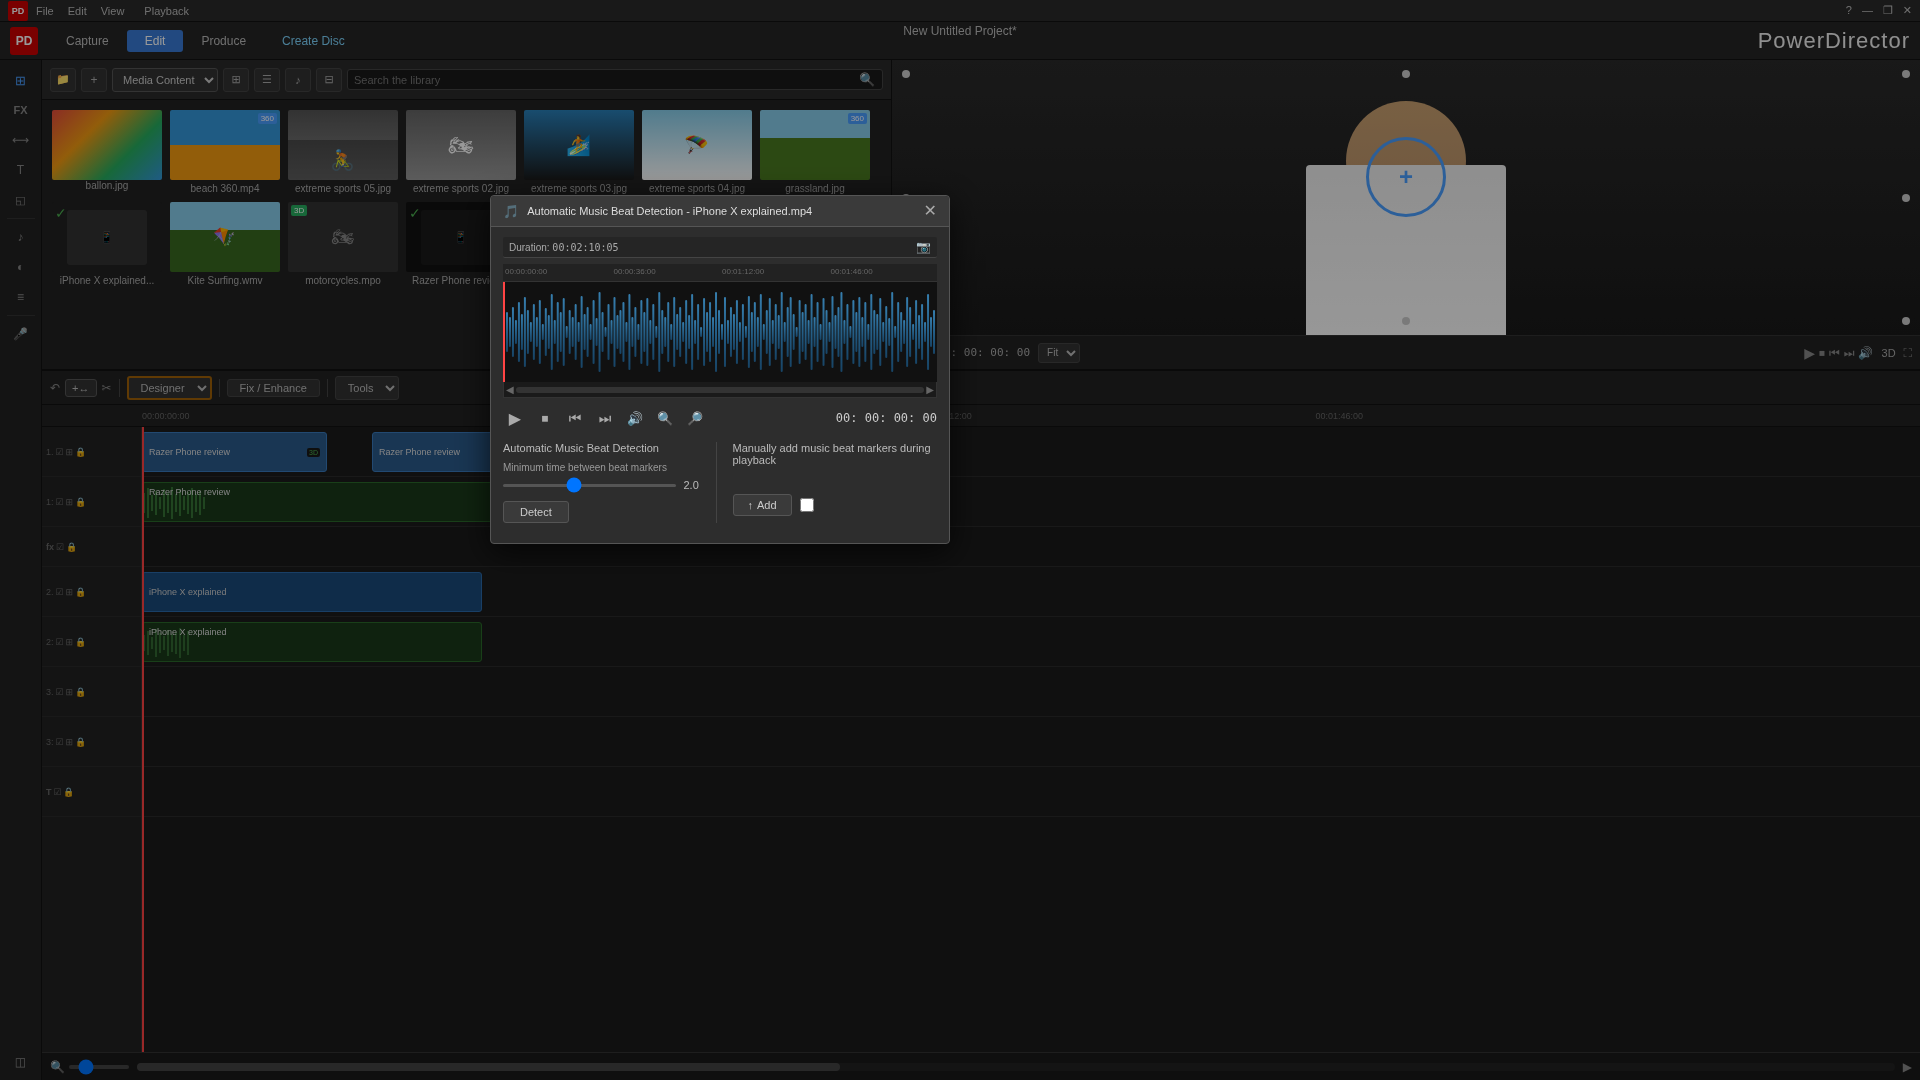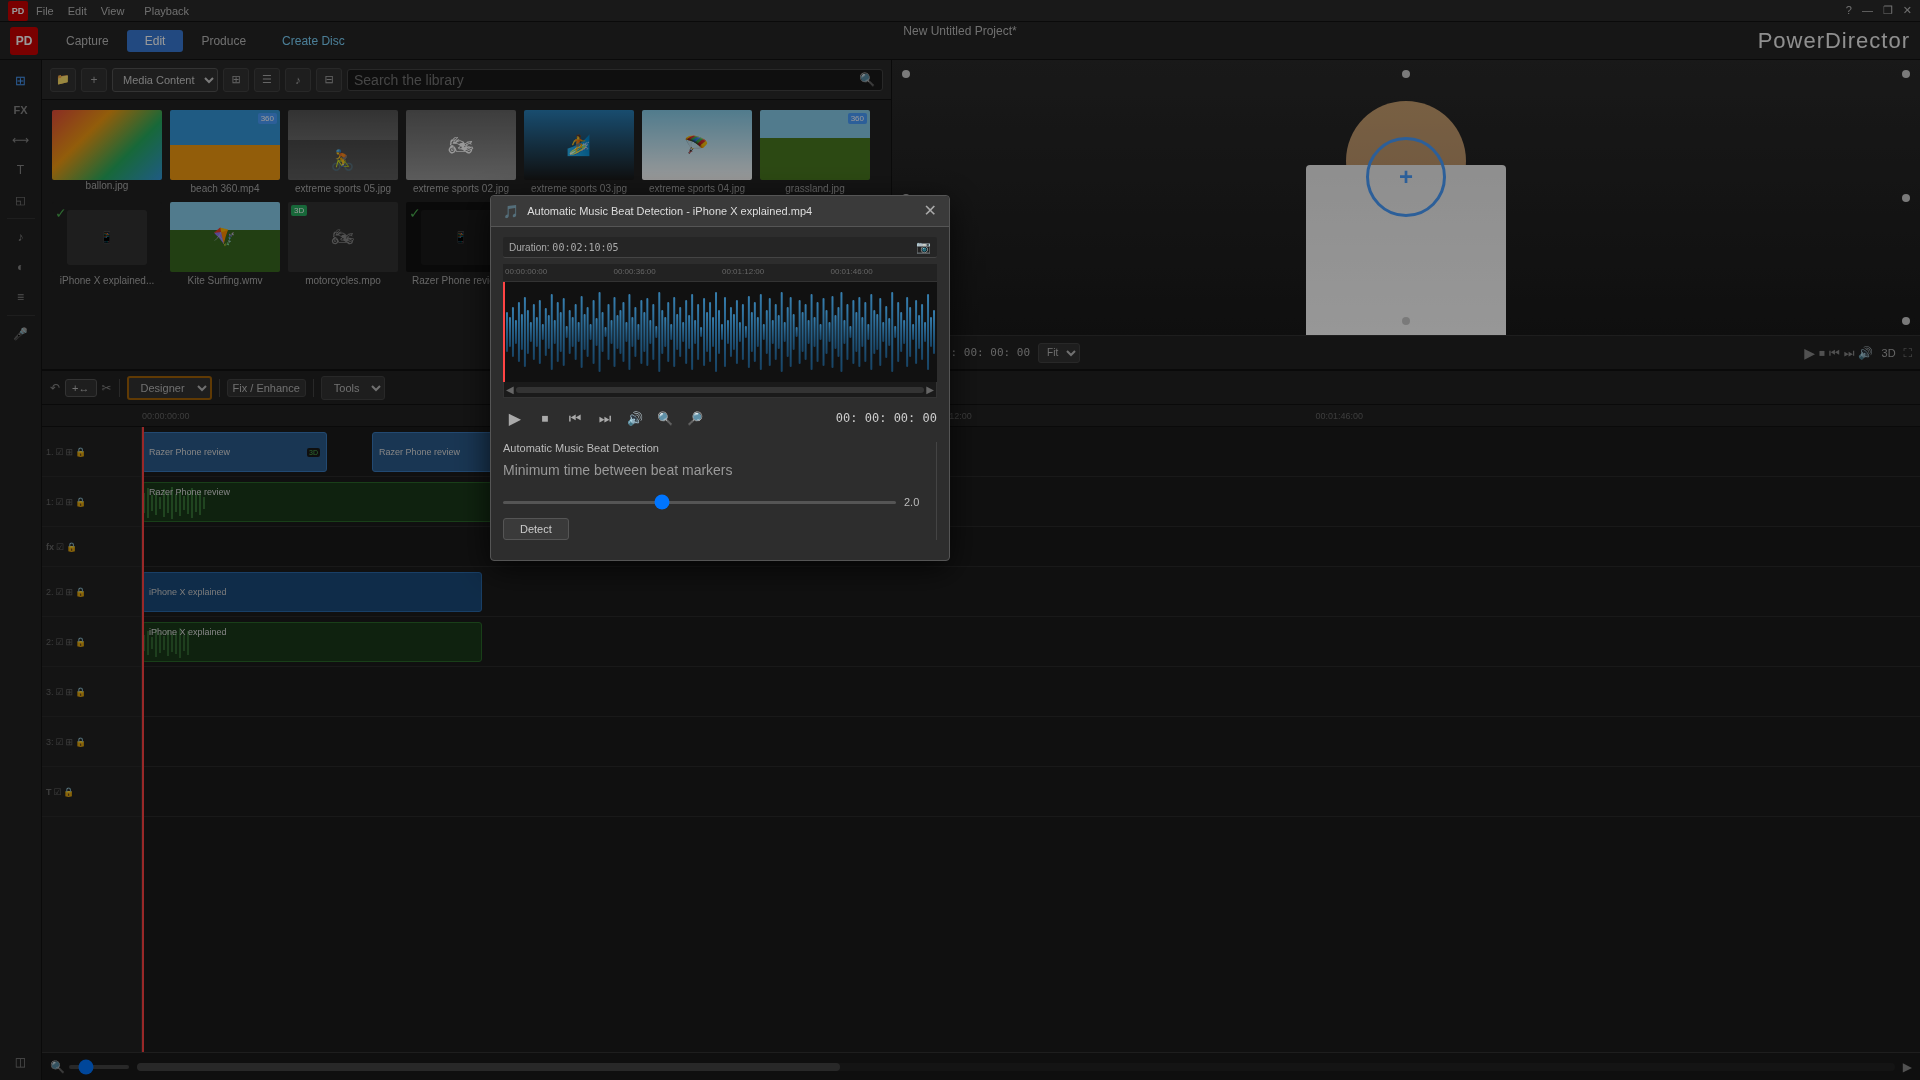--- a/index.html
+++ b/index.html
@@ -65,21 +65,21 @@
           <div style="width:26px;height:24px;background:#333;border:1px solid #444;border-radius:3px;display:flex;align-items:center;justify-content:center;color:#aaa;cursor:pointer;font-size:11px;">📁</div>
           <div style="width:26px;height:24px;background:#333;border:1px solid #444;border-radius:3px;display:flex;align-items:center;justify-content:center;color:#aaa;cursor:pointer;font-size:12px;">+</div>
           <select style="background:#333;border:1px solid #555;color:#ccc;padding:2px 6px;border-radius:3px;font-size:11px;height:24px;cursor:pointer;">
             <option>Media Content</option>
           </select>
           <div style="width:26px;height:24px;background:#333;border:1px solid #444;border-radius:3px;display:flex;align-items:center;justify-content:center;color:#aaa;cursor:pointer;font-size:11px;">⊞</div>
           <div style="width:26px;height:24px;background:#333;border:1px solid #444;border-radius:3px;display:flex;align-items:center;justify-content:center;color:#aaa;cursor:pointer;font-size:11px;">☰</div>
           <div style="width:26px;height:24px;background:#333;border:1px solid #444;border-radius:3px;display:flex;align-items:center;justify-content:center;color:#aaa;cursor:pointer;font-size:11px;">♪</div>
           <div style="width:26px;height:24px;background:#333;border:1px solid #444;border-radius:3px;display:flex;align-items:center;justify-content:center;color:#aaa;cursor:pointer;font-size:11px;">⊟</div>
           <div style="display:flex;align-items:center;background:#1a1a1a;border:1px solid #444;border-radius:3px;padding:2px 6px;flex:1;">
-            <input style="background: transparent; border: none; color: rgb(170, 170, 170); font-size: 14px; outline: none; width: 100%;" type="text" placeholder="Search the library">
+            <input style="background: transparent; border: none; color: rgb(170, 170, 170); font-size: 11px; outline: none; width: 100%;" type="text" placeholder="Search the library">
             <span style="color:#888;font-size:13px;cursor:pointer;">🔍</span>
           </div>
         </div>
 
         <div style="display:flex;flex-wrap:wrap;gap:8px;padding:10px;overflow-y:auto;flex:1;align-content:flex-start;">
 
           <div style="width:110px;cursor:pointer;">
             <div style="width:110px;height:70px;border-radius:2px;background:linear-gradient(135deg,#e74c3c,#f39c12,#27ae60,#3498db);position:relative;display:flex;align-items:center;justify-content:center;"></div>
             <div style="text-align:center;font-size:10px;color:#aaa;margin-top:0;">ballon.jpg</div>
           </div>
@@ -203,21 +203,21 @@
 
       <div style="display:flex;align-items:center;background:#222;padding:4px 8px;gap:5px;border-bottom:1px solid #111;height:34px;">
         <button style="background:transparent;border:none;color:#888;font-size:12px;cursor:pointer;">↶</button>
         <button style="background:#333;border:1px solid #555;color:#bbb;padding:2px 6px;border-radius:3px;font-size:11px;cursor:pointer;">+↔</button>
         <button style="background:transparent;border:none;color:#888;font-size:12px;cursor:pointer;">✂</button>
         <div style="width:1px;height:18px;background:#444;margin:0 2px;"></div>
         <select style="background:#333;border:2px solid #a16207;color:#bbb;padding:2px 8px;border-radius:3px;font-size:11px;height:24px;cursor:pointer;">
           <option>Designer</option>
         </select>
         <div style="width:1px;height:18px;background:#444;margin:0 2px;"></div>
-        <button style="background:#333;border:1px solid #444;color:#bbb;padding:2px 5px;border-radius:3px;font-size:11px;cursor:pointer;">Fix / Enhance</button>
+        <button style="background:#333;border:1px solid #444;color:#bbb;padding:2px 12px;border-radius:3px;font-size:11px;cursor:pointer;">Fix / Enhance</button>
         <div style="width:1px;height:18px;background:#444;margin:0 2px;"></div>
         <select style="background:#333;border:1px solid #444;color:#bbb;padding:2px 8px;border-radius:3px;font-size:11px;height:24px;cursor:pointer;">
           <option>Tools</option>
         </select>
       </div>
 
       <div style="height:22px;background:#222;border-bottom:1px solid #111;display:flex;overflow:hidden;position:relative;padding-left:100px;">
         <div style="display:flex;align-items:center;width:100%;position:relative;">
           <span style="position:absolute;left:0;font-size:9px;color:#666;">00:00:00:00</span>
           <span style="position:absolute;left:22%;font-size:9px;color:#666;">00:00:36:00</span>
@@ -574,28 +574,38 @@
         <button style="width:24px;height:24px;background:transparent;border:none;color:#aaa;font-size:13px;cursor:pointer;">🔍</button>
         <button style="width:24px;height:24px;background:transparent;border:none;color:#aaa;font-size:13px;cursor:pointer;">🔎</button>
         <div style="flex:1;"></div>
         <span style="font-size:12px;color:#ccc;font-family:monospace;">00: 00: 00: 00</span>
       </div>
 
       <div style="display:flex;gap:0;margin-bottom:10px;">
 
         <div style="flex:1;padding:0 8px 0 0;border-right:1px solid #444;">
           <div style="font-size:11px;color:#bbb;margin-bottom:8px;font-weight:500;">Automatic Music Beat Detection</div>
-          <div style="font-size:14px;color:#999;margin-bottom:18px;">Minimum time between beat markers</div>
+          <div style="font-size:10px;color:#999;margin-bottom:6px;">Minimum time between beat markers</div>
           <div style="display:flex;align-items:center;gap:8px;margin-bottom:10px;">
             <input type="range" min="0" max="5" step="0.1" value="2" style="flex: 1 1 0%; appearance: none; height: 3px; background: rgb(85, 85, 85); border-radius: 2px; outline: none; cursor: pointer;">
             <span style="font-size:11px;color:#bbb;min-width:24px;">2.0</span>
           </div>
           <button style="background:#3a3a3a;border:1px solid #555;color:#ccc;padding:4px 16px;border-radius:3px;font-size:11px;cursor:pointer;">Detect</button>
         </div>
 
+        <div style="flex:1;padding:0 0 0 16px;">
+          <div style="font-size:11px;color:#bbb;margin-bottom:8px;font-weight:500;">Manually add music beat markers during playback</div>
+          <div style="display:flex;align-items:center;gap:8px;margin-top:28px;">
+            <button style="display:flex;align-items:center;gap:4px;background:#3a3a3a;border:1px solid #555;color:#ccc;padding:4px 14px;border-radius:3px;font-size:11px;cursor:pointer;">
+              <span>↑</span>
+              <span>Add</span>
+            </button>
+            <input type="checkbox" style="width: 14px; height: 14px; cursor: pointer;">
+          </div>
+        </div>
 
       </div>
 
     </div>
 
 
   </div>
 </div>
 
 </body></html>

